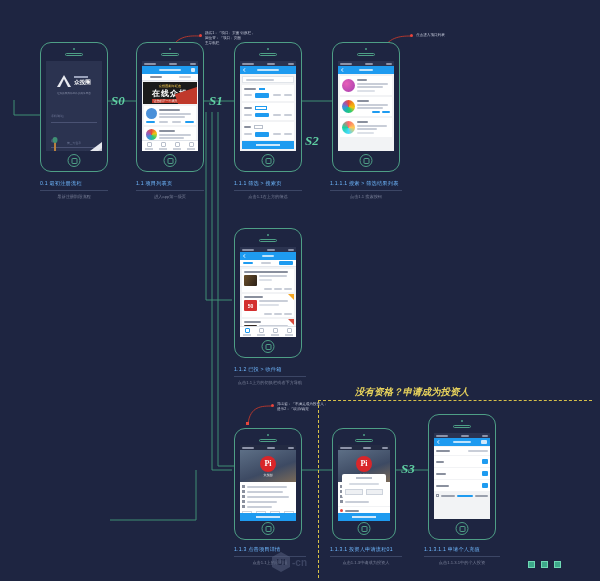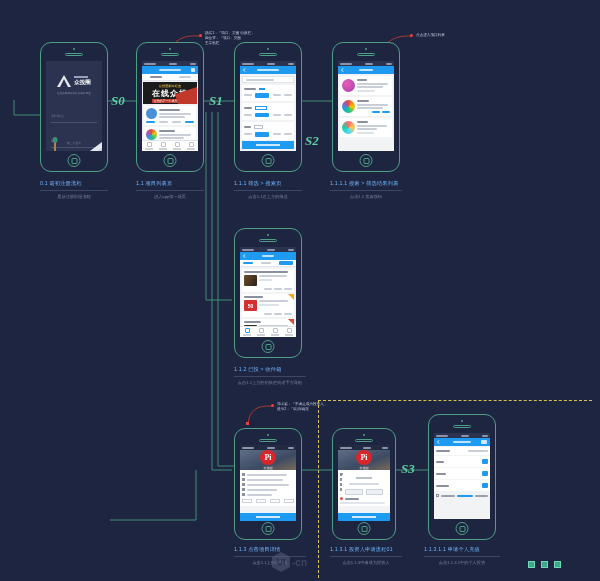--- a/index.html
+++ b/index.html
@@ -81,21 +81,21 @@
   .banner { background:#1b1b1b; margin:1px; height:22px; position:relative; overflow:hidden;
     display:flex; flex-direction:column; align-items:center; justify-content:center; }
   .banner .b1 { color:#ffd24d; font-size:3.2px; }
   .banner .b2 { color:#fff; font-size:8px; font-weight:bold; letter-spacing:1px;
     font-family:"DejaVu Sans", sans-serif; }
   .banner .b3 { color:#fff; font-size:3px; background:#c0392b; padding:0 2px; }
   .banner .swoosh { position:absolute; right:-4px; bottom:-4px; width:24px; height:18px;
     background:#c0392b; transform:rotate(-18deg); }
 
   
-  .pihead { height:20px; background:linear-gradient(160deg,#5d6f86,#3d4a63 60%,#7a6a58);
+  .pihead { height:32px; background:linear-gradient(160deg,#5d6f86,#3d4a63 60%,#7a6a58);
     display:flex; flex-direction:column; align-items:center; justify-content:center; gap:1px; }
   .pihead .circ { width:16px; height:16px; border-radius:50%; background:#d9262a;
     color:#fff; display:flex; align-items:center; justify-content:center;
     font-size:8px; font-weight:bold; font-family:"Liberation Serif",serif; }
   .pihead .nm { font-size:3px; color:#f0f0f0; }
 
   .modal { position:absolute; left:8%; right:8%; top:38%; background:#fff;
     border-radius:2px; padding:3px; }
   .modal .mt { height:2px; background:#b9c0cc; width:40%; margin:0 auto 4px; }
   .modal .mbtns { display:flex; gap:3px; }
@@ -167,20 +167,21 @@
   <div class="dot" style="left:380px;top:48px;"></div>
   <div class="dot" style="left:410px;top:34px;"></div>
   <div class="anno" style="left:416px;top:33px;">点击进入项目列表</div>
 
   <div class="sqdot" style="left:246px;top:422px;"></div>
   <div class="dot" style="left:271px;top:404px;"></div>
   <div class="anno" style="left:277px;top:402px;">弹出窗：「不满足成为投资人」
 提示2：「取消/确定</div>
 
   <div class="dashbox" style="left:318px;top:400px;width:274px;height:178px;border-right:none;border-bottom:none;"></div>
+  <div class="grouptitle" style="left:355px;top:386px;">没有资格？申请成为投资人</div>
 
   <div class="phone" style="left:40px;top:42px;width:68px;height:130px;">
     <div class="body">
       <div class="cam"></div>
       <div class="spk"></div>
       <div class="screen" style="background:#2b3350;">
         <div style="display:flex;flex-direction:column;align-items:center;padding-top:14px;gap:2px;">
           <div class="row" style="gap:3px;">
             <svg width="14" height="12" viewBox="0 0 14 12">
               <polygon points="7,0 14,12 0,12" fill="#e8eaf0"></polygon>

